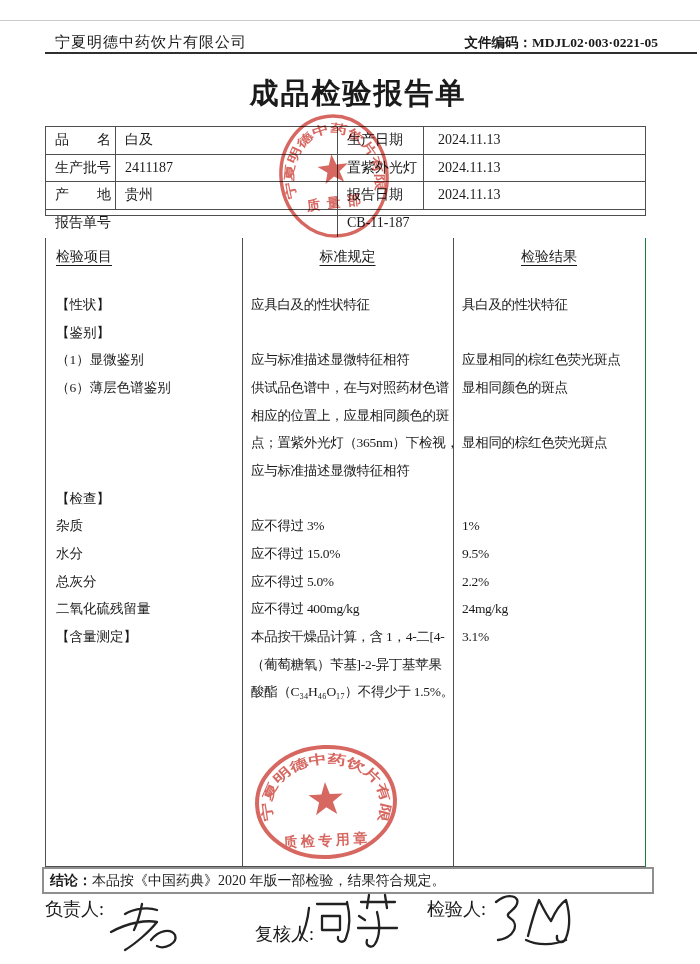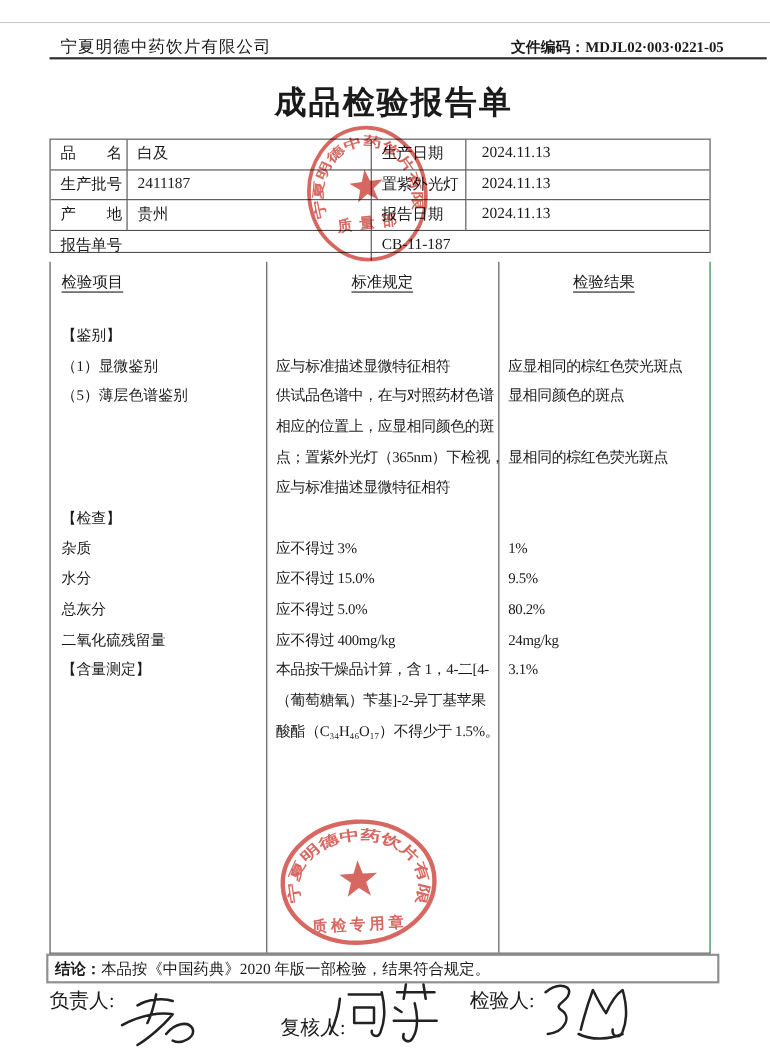--- a/index.html
+++ b/index.html
@@ -5,21 +5,21 @@
   html,body{margin:0;padding:0;}
   body{width:700px;height:964px;background:#ffffff;position:relative;overflow:hidden;
        font-family:"Liberation Serif","DejaVu Serif",serif;color:#1a1a1a;}
   .scan-top{position:absolute;top:20px;left:0;right:0;height:1px;background:#cccccc;}
   .company{position:absolute;left:55px;top:33px;font-size:15px;letter-spacing:1px;}
   .doccode{position:absolute;right:42px;top:34px;font-size:13.5px;font-weight:bold;}
   .header-rule{position:absolute;left:45px;right:3px;top:52px;height:2px;background:#2f2f2f;}
   .title{position:absolute;left:0;right:0;top:74px;text-align:center;font-size:29px;
          font-weight:bold;letter-spacing:2px;padding-left:16px;}
   
-  .info-table{position:absolute;left:45px;top:126px;width:601px;height:104px;box-sizing:border-box;
+  .info-table{position:absolute;left:45px;top:126px;width:601px;height:90px;box-sizing:border-box;
               border:1px solid #4f4f4f;display:grid;grid-template-columns:70px 222px 86px 1fr;
               grid-auto-rows:27.5px;font-size:14px;}
   .it-cell{display:flex;align-items:center;padding-left:9px;box-sizing:border-box;
            border-right:1px solid #4f4f4f;border-bottom:1px solid #4f4f4f;white-space:nowrap;}
   .it-cell.date-val{padding-left:14px;}
   .it-cell.no-r{border-right:none;}
   .it-cell.no-b{border-bottom:none;}
   .it-cell.span12{grid-column:1/3;}
   .it-cell.span34{grid-column:3/5;}
   
@@ -84,31 +84,36 @@
 <div class="main-table">
   <div class="vline vl1"></div>
   <div class="vline vl2"></div>
   <div class="mt-header">
     <span class="mth1">检验项目</span>
     <span class="mth2">标准规定</span>
     <span class="mth3">检验结果</span>
   </div>
   <div class="mt-rows">
     <div class="mrow">
+        <span class="c1">【性状】</span>
+        <span class="c2">应具白及的性状特征</span>
+        <span class="c3">具白及的性状特征</span>
+      </div>
+    <div class="mrow">
         <span class="c1">【鉴别】</span>
         <span class="c2"></span>
         <span class="c3"></span>
       </div>
     <div class="mrow">
         <span class="c1">（1）显微鉴别</span>
         <span class="c2">应与标准描述显微特征相符</span>
         <span class="c3">应显相同的棕红色荧光斑点</span>
       </div>
     <div class="mrow">
-        <span class="c1">（5）薄层色谱鉴别</span>
+        <span class="c1">（6）薄层色谱鉴别</span>
         <span class="c2">供试品色谱中，在与对照药材色谱</span>
         <span class="c3">显相同颜色的斑点</span>
       </div>
     <div class="mrow">
         <span class="c1"></span>
         <span class="c2">相应的位置上，应显相同颜色的斑</span>
         <span class="c3"></span>
       </div>
     <div class="mrow">
         <span class="c1"></span>
@@ -131,21 +136,21 @@
         <span class="c3">1%</span>
       </div>
     <div class="mrow">
         <span class="c1">水分</span>
         <span class="c2">应不得过 15.0%</span>
         <span class="c3">9.5%</span>
       </div>
     <div class="mrow">
         <span class="c1">总灰分</span>
         <span class="c2">应不得过 5.0%</span>
-        <span class="c3">80.2%</span>
+        <span class="c3">2.2%</span>
       </div>
     <div class="mrow">
         <span class="c1">二氧化硫残留量</span>
         <span class="c2">应不得过 400mg/kg</span>
         <span class="c3">24mg/kg</span>
       </div>
     <div class="mrow">
         <span class="c1">【含量测定】</span>
         <span class="c2">本品按干燥品计算，含 1，4-二[4-</span>
         <span class="c3">3.1%</span>

